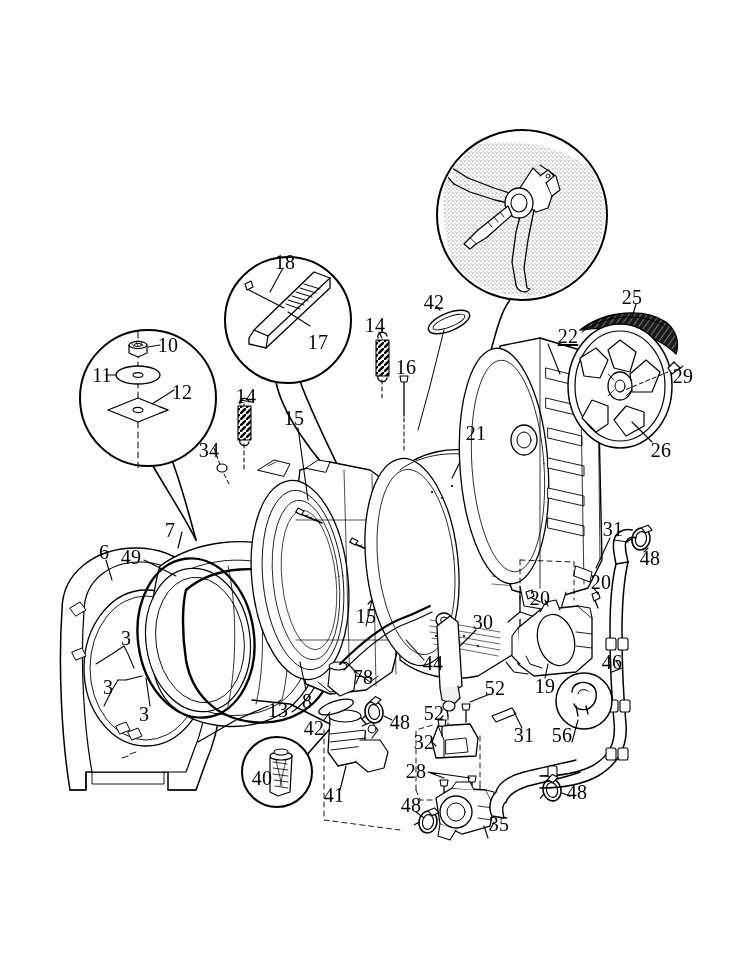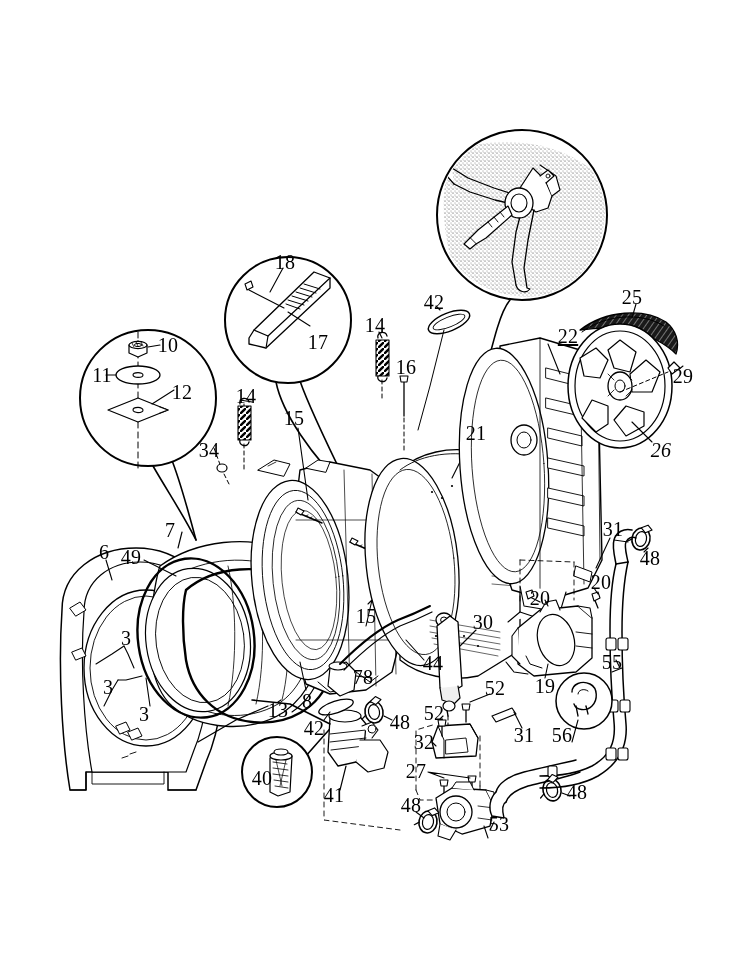--- a/index.html
+++ b/index.html
@@ -567,39 +567,39 @@
       <div class="callnum" style="left: 366px; top: 616px;">15</div>
       <div class="callnum" style="left: 406px; top: 367px; text-align: right;">16</div>
       <div class="callnum" style="left: 318px; top: 342px;">17</div>
       <div class="callnum" style="left: 285px; top: 262px;">18</div>
       <div class="callnum" style="left: 545px; top: 686px;">19</div>
       <div class="callnum" style="left: 601px; top: 582px;">20</div>
       <div class="callnum" style="left: 540px; top: 598px;">20</div>
       <div class="callnum" style="left: 476px; top: 433px;">21</div>
       <div class="callnum" style="left: 568px; top: 336px; text-decoration: underline;">22</div>
       <div class="callnum" style="left: 632px; top: 297px;">25</div>
-      <div class="callnum" style="left: 661px; top: 450px; font-style: italic;">26</div>
+      <div class="callnum" style="left: 661px; top: 450px;">26</div>
       <div class="callnum" style="left: 683px; top: 376px;">29</div>
       <div class="callnum" style="left: 483px; top: 622px;">30</div>
       <div class="callnum" style="left: 613px; top: 529px;">31</div>
       <div class="callnum" style="left: 524px; top: 735px;">31</div>
       <div class="callnum" style="left: 424px; top: 742px;">32</div>
-      <div class="callnum" style="left: 416px; top: 771px;">27</div>
+      <div class="callnum" style="left: 416px; top: 771px;">28</div>
       <div class="callnum" style="left: 209px; top: 439px; margin-top: 11px;">34</div>
-      <div class="callnum" style="left: 499px; top: 824px;">53</div>
+      <div class="callnum" style="left: 499px; top: 824px;">35</div>
       <div class="callnum" style="left: 262px; top: 778px;">40</div>
       <div class="callnum" style="left: 334px; top: 795px;">41</div>
       <div class="callnum" style="left: 434px; top: 302px;">42</div>
       <div class="callnum" style="left: 314px; top: 728px;">42</div>
       <div class="callnum" style="left: 363px; top: 677px;">78</div>
       <div class="callnum" style="left: 433px; top: 663px;">44</div>
       <div class="callnum" style="left: 650px; top: 558px;">48</div>
       <div class="callnum" style="left: 400px; top: 722px;">48</div>
       <div class="callnum" style="left: 411px; top: 805px;">48</div>
       <div class="callnum" style="left: 577px; top: 792px;">48</div>
       <div class="callnum" style="left: 131px; top: 557px;">49</div>
       <div class="callnum" style="left: 495px; top: 688px;">52</div>
       <div class="callnum" style="left: 434px; top: 713px;">52</div>
-      <div class="callnum" style="left: 612px; top: 662px;">55</div>
+      <div class="callnum" style="left: 612px; top: 662px;">46</div>
       <div class="callnum" style="left: 562px; top: 735px;">56</div>
     </div>
 
 </div>
 
 </body></html>

